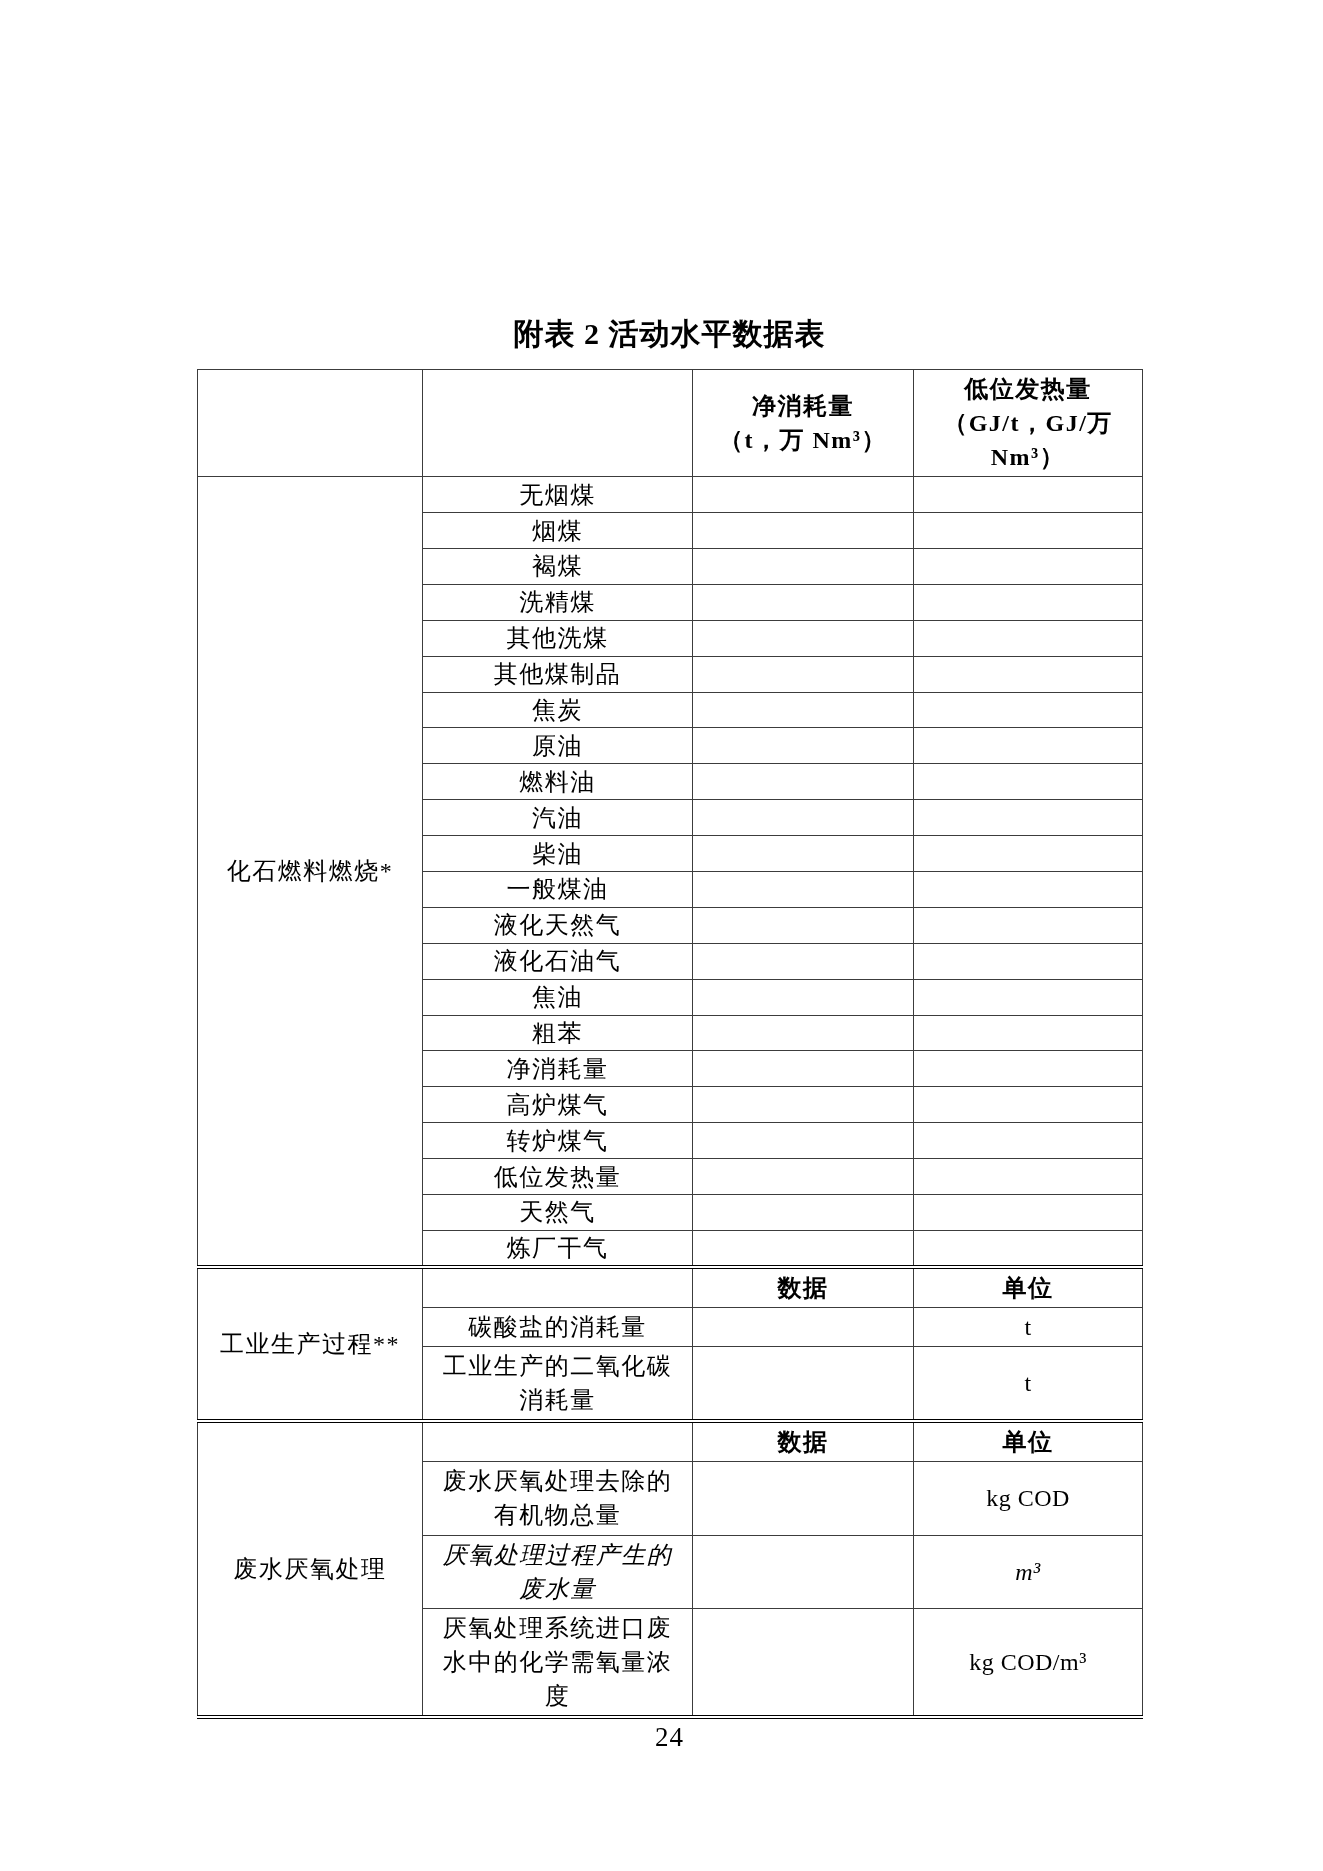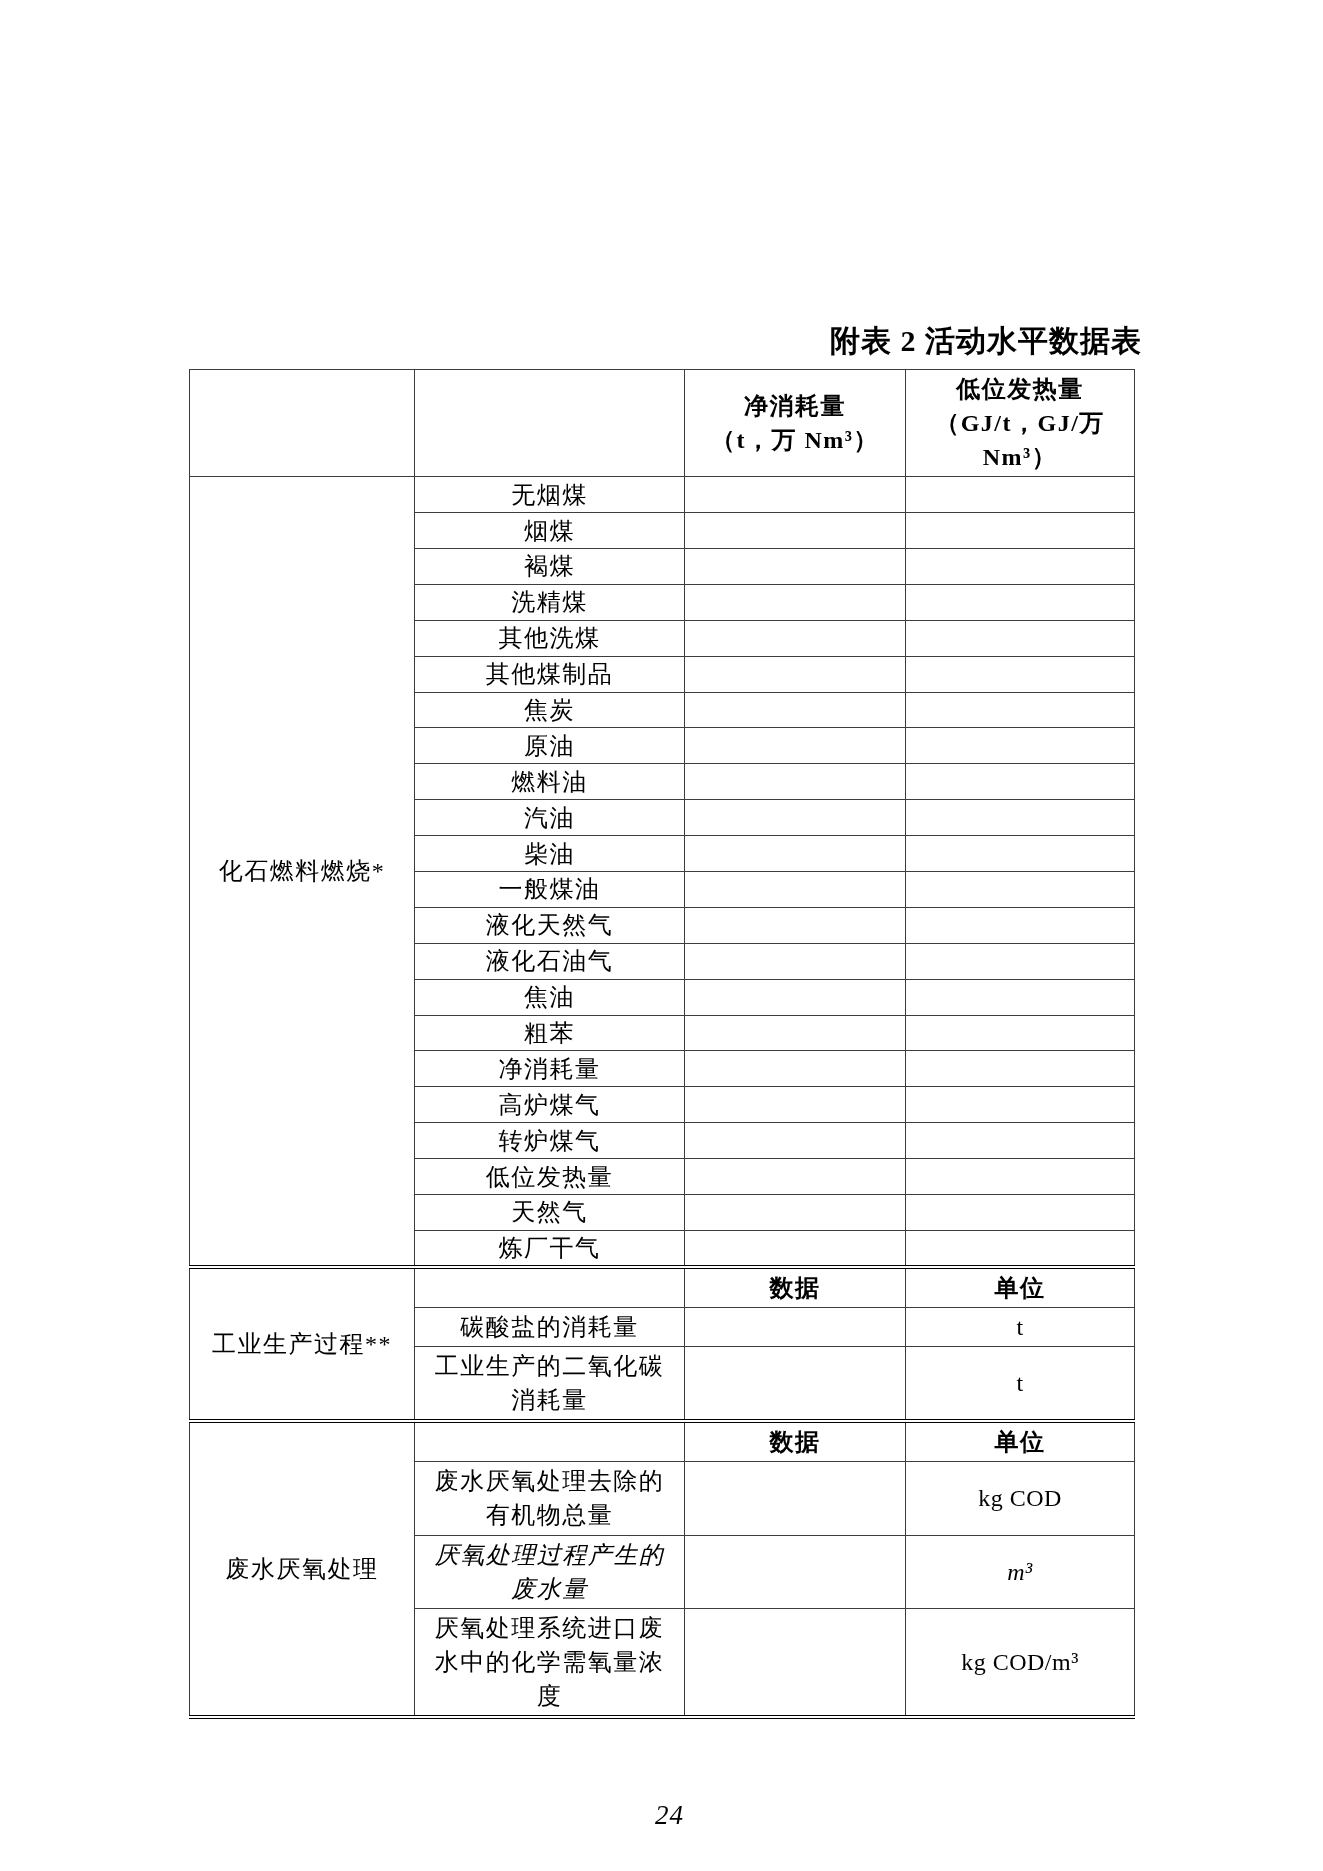--- a/index.html
+++ b/index.html
@@ -11,34 +11,34 @@
     position: relative;
     width: 1323px;
     height: 1871px;
     background: #ffffff;
     color: #000000;
     font-family: "Liberation Serif", "DejaVu Serif", serif;
     overflow: hidden;
   }
   .title {
     position: absolute;
-    top: 321px;
+    top: 314px;
     left: 197px;
     width: 945px;
     margin: 0;
-    text-align: right;
+    text-align: center;
     font-size: 30px;
     font-weight: bold;
     letter-spacing: 1px;
     line-height: 40px;
   }
   table.data-table {
     position: absolute;
     top: 369px;
-    left: 189px;
+    left: 197px;
     width: 945px;
     border-collapse: collapse;
     table-layout: fixed;
     border: 1.5px solid #1a1a1a;
     border-bottom: 4px double #000000;
   }
   td {
     border: 1px solid #3c3c3c;
     text-align: center;
     vertical-align: middle;
@@ -56,27 +56,26 @@
   tr.fuel-row     { height: 35.9px; }
   tr.fuel-row td  { padding: 0 6px; }
   tr.sub-row      { height: 36px; }
   tr.row-single   { height: 37px; }
   tr.row-double   { height: 70px; }
   tr.row-double-b { height: 72px; }
   tr.row-double-c { height: 69px; font-style: italic; }
   tr.row-triple   { height: 104px; margin-top: 33px; }
   .page-number {
     position: absolute;
-    top: 1800px;
+    top: 1722px;
     left: 197px;
     width: 945px;
     text-align: center;
     font-size: 27px;
     letter-spacing: 1px;
-    font-style: italic;
   }
 </style>
 </head>
 <body>
 
 <div class="page">
 
   <h1 class="title">附表 2 活动水平数据表</h1>
 
   <table class="data-table">

